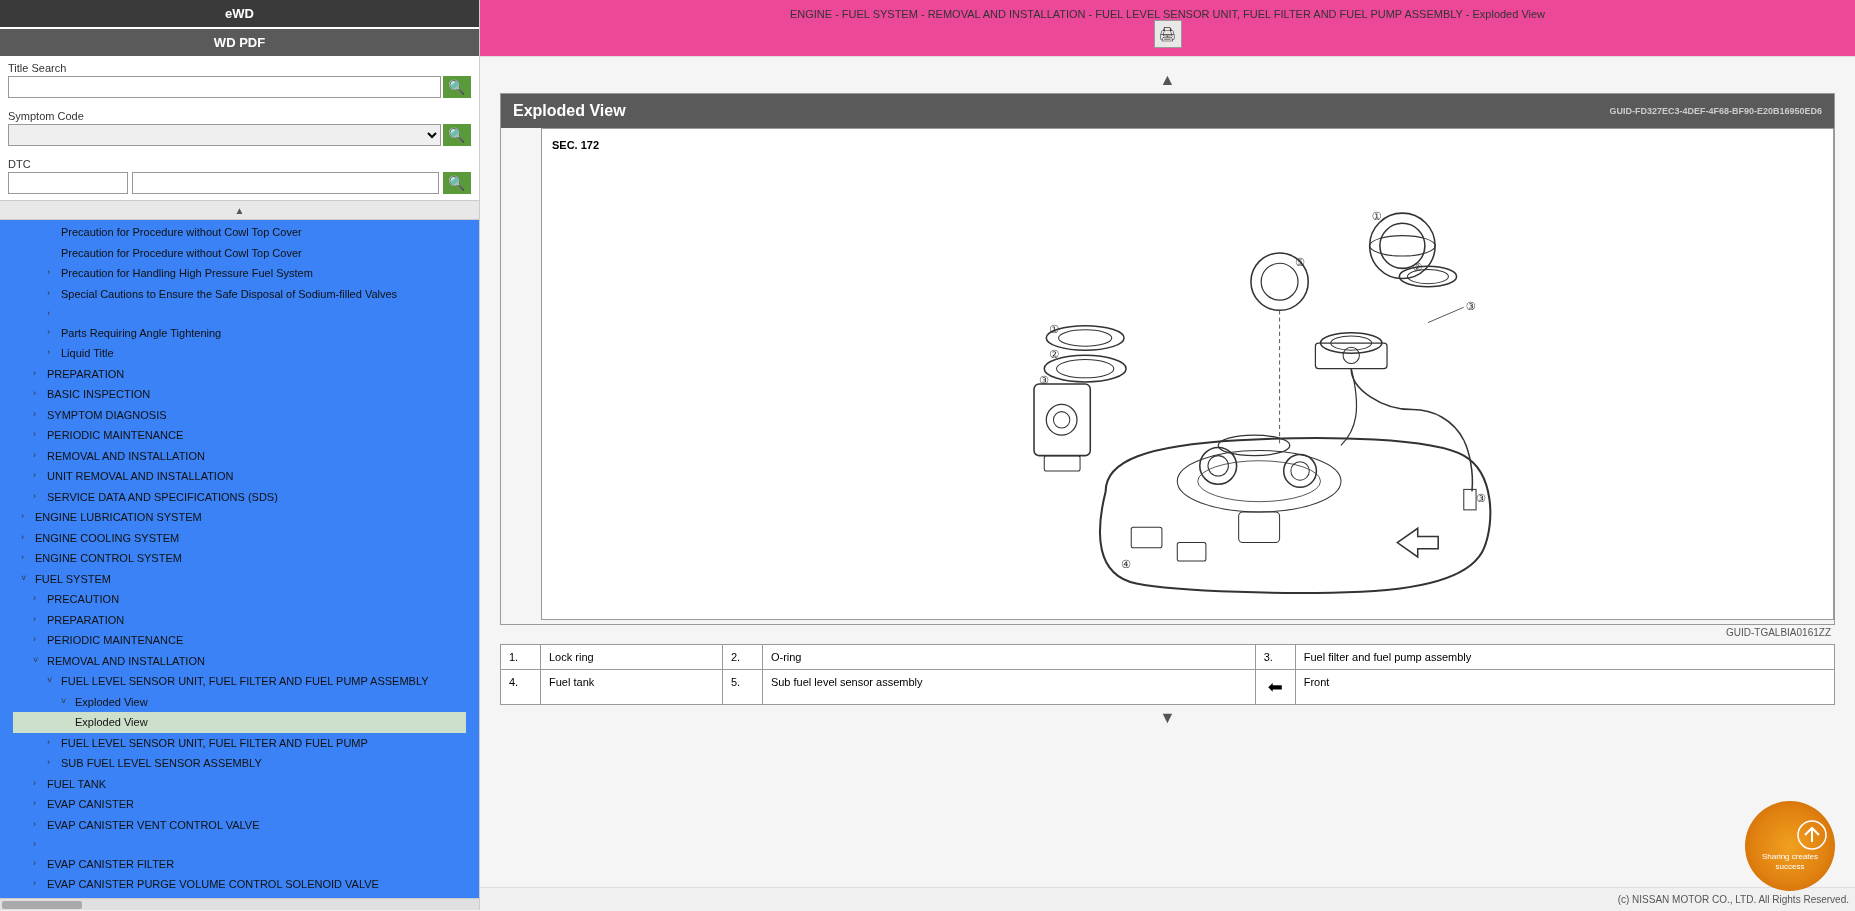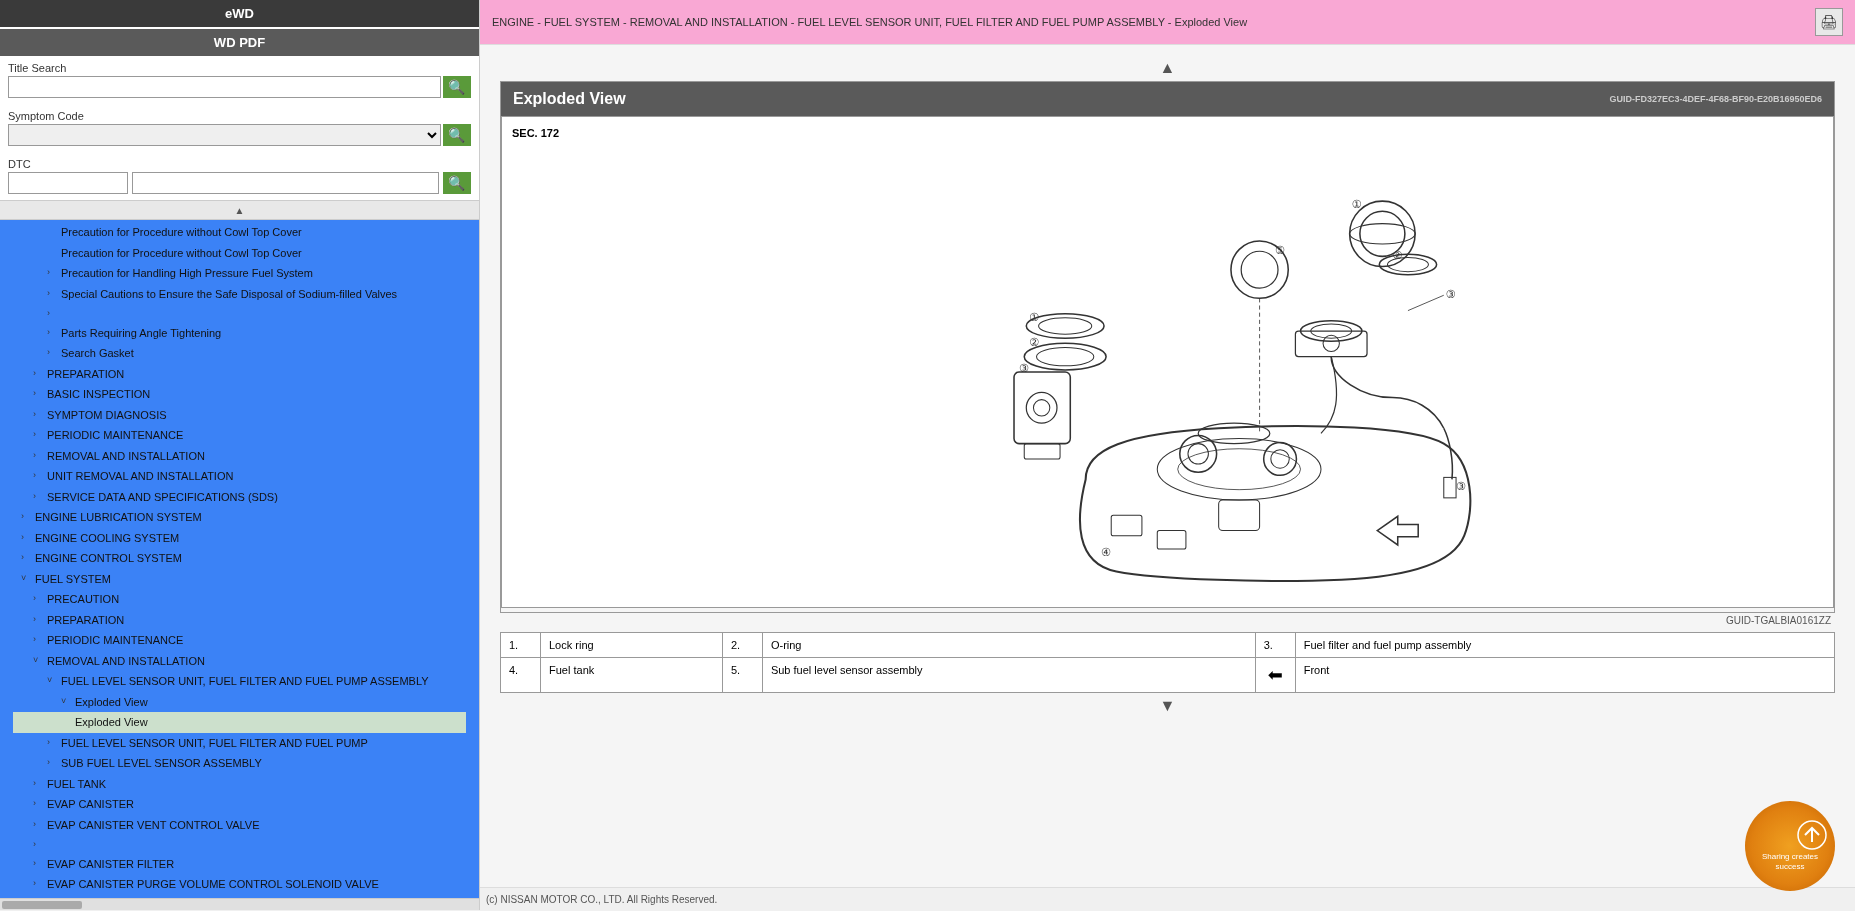--- a/index.html
+++ b/index.html
@@ -159,28 +159,29 @@
     
     #right-panel {
       flex: 1;
       display: flex;
       flex-direction: column;
       background: #f5f5f5;
       overflow: hidden;
     }
 
     .breadcrumb-bar {
-      background: #f9a8d4;
+      background: #ec4899;
       border-bottom: 1px solid #ddd;
       padding: 8px 12px;
       font-size: 11px;
       color: #333;
       display: flex;
       justify-content: space-between;
       align-items: center;
+      flex-direction: column;
     }
 
     .print-icon {
       width: 28px;
       height: 28px;
       border: 1px solid #999;
       background: #e8e8e8;
       cursor: pointer;
       display: flex;
       align-items: center;
@@ -226,20 +227,21 @@
     .section-header .guid {
       font-size: 9px;
       color: #ccc;
     }
 
     .diagram-container {
       border: 1px solid #999;
       background: #fff;
       padding: 10px;
       margin-bottom: 4px;
+      margin-left: 40px;
     }
 
     .diagram-label {
       font-size: 11px;
       font-weight: bold;
       margin-bottom: 8px;
     }
 
     .diagram-img-area {
       width: 100%;
@@ -271,21 +273,21 @@
       padding: 6px 8px;
       vertical-align: top;
     }
 
     .parts-table .num-cell {
       width: 40px;
       font-weight: normal;
     }
 
     .footer-bar {
-      text-align: left;
+      text-align: right;
       padding: 6px;
       font-size: 10px;
       color: #555;
       background: #f0f0f0;
       border-top: 1px solid #ddd;
     }
 
     
     .watermark {
       position: fixed;
@@ -380,21 +382,21 @@
       </div>
       <div class="tree-item" style="padding-left: 34px;">
         <span class="tree-arrow">›</span>
       </div>
       <div class="tree-item" style="padding-left: 34px;">
         <span class="tree-arrow">›</span>
         <span class="tree-text">Parts Requiring Angle Tightening</span>
       </div>
       <div class="tree-item" style="padding-left: 34px;">
         <span class="tree-arrow">›</span>
-        <span class="tree-text">Search Gasket</span>
+        <span class="tree-text">Liquid Title</span>
       </div>
       <div class="tree-item" style="padding-left: 20px;">
         <span class="tree-arrow">›</span>
         <span class="tree-text">PREPARATION</span>
       </div>
       <div class="tree-item" style="padding-left: 20px;">
         <span class="tree-arrow">›</span>
         <span class="tree-text">BASIC INSPECTION</span>
       </div>
       <div class="tree-item" style="padding-left: 20px;">

